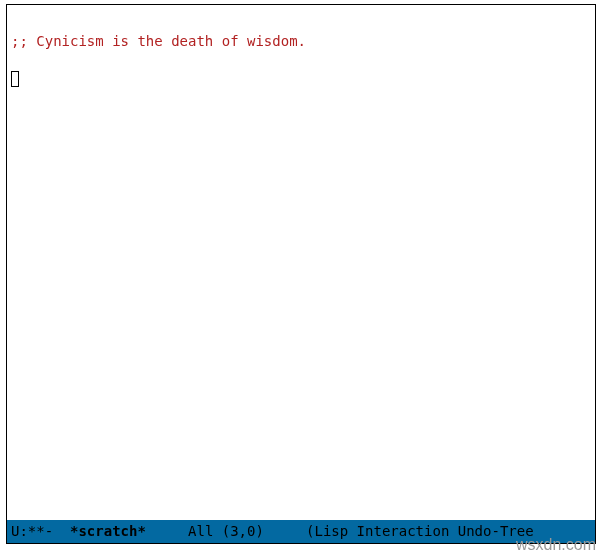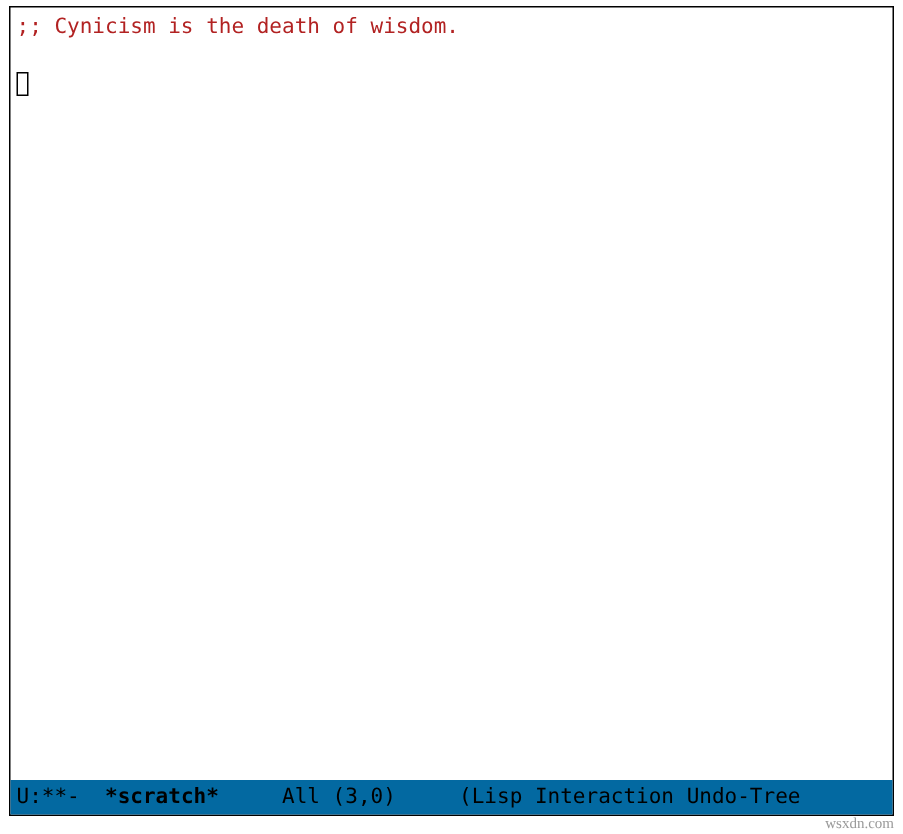--- a/index.html
+++ b/index.html
@@ -20,20 +20,21 @@
       background: #fff;
       display: flex;
       flex-direction: column;
     }
     .buffer {
       flex: 1;
       padding: 4px 4px 0 4px;
       white-space: pre;
       color: #555;
       position: relative;
+      margin-top: 23px;
     }
     .comment { color: #b22222; }
     .cursor-box {
       display: inline-block;
       width: 8px; height: 16px;
       border: 1px solid #000;
       vertical-align: text-bottom;
     }
     .modeline {
       background: #0369a1;
@@ -47,23 +48,23 @@
     .mini1, .mini2 {
       padding: 0 4px;
       white-space: pre;
     }
     .mini1 { color: #000; }
     .hl-prefix { color: #a020f0; border-left: 2px solid #a020f0; margin-left:-2px; padding-left:0; }
     .mini2 .prompt { color: #008b8b; }
     .wm {
       position: absolute;
       right: 6px; bottom: 0;
-      font-size: 10px;
+      font-size: 16px;
       color: #999;
-      font-family: Liberation Serif, serif;
+      font-family: Liberation Sans, sans-serif;
     }
   </style>
 </head>
 <body>
 
 <div class="frame">
   <div class="buffer"><span class="comment">;; Cynicism is the death of wisdom.</span>
 
 <span class="cursor-box"></span>
   </div>

